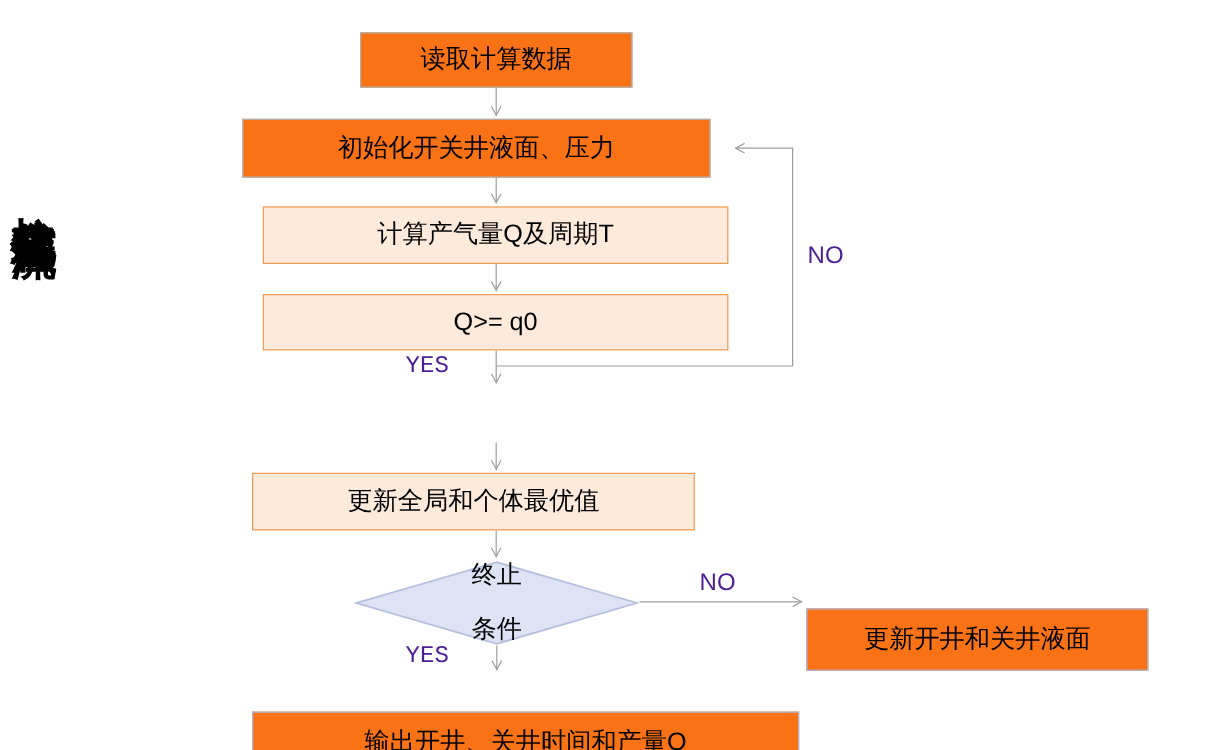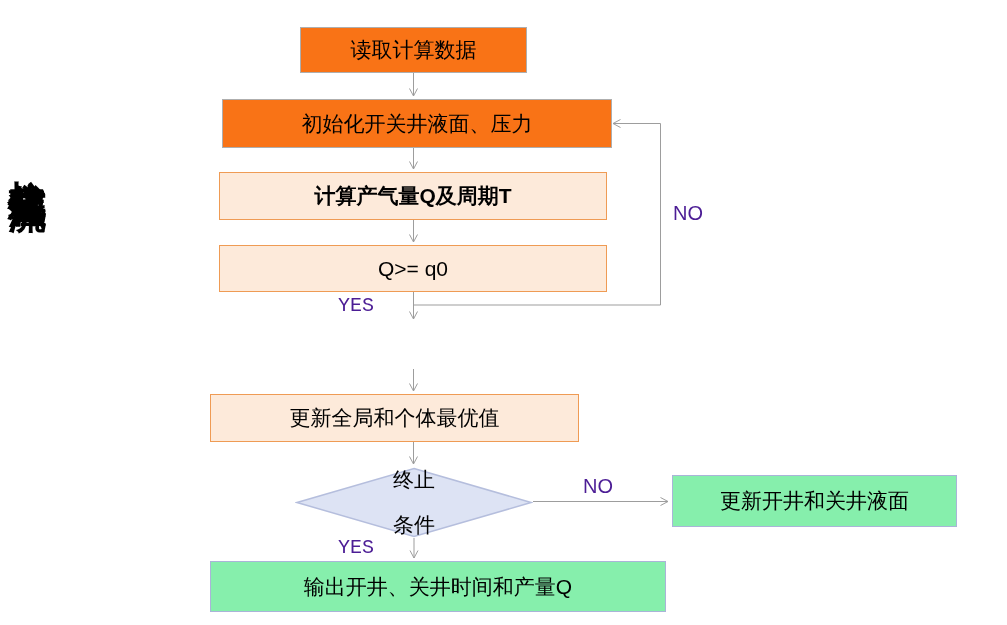--- a/index.html
+++ b/index.html
@@ -55,22 +55,23 @@
   }
   .node.gray {
     background: #f97316;
     border: 1.5px solid #aeaeae;
   }
   .node.orange {
     background: #fdeada;
     border: 1.5px solid #ef9b54;
   }
   .node.blue {
-    background: #86efac;
+    background: #f97316;
     border: 1.5px solid #aab4d8;
+    margin-top: 32px;
   }
   .diamond-wrap {
     position: absolute;
     z-index: 2;
   }
   .diamond-wrap svg { display: block; }
   .diamond-label {
     position: absolute;
     left: 0; top: 0;
     width: 100%; height: 100%;
@@ -112,25 +113,25 @@
     <path d="M413.5,442 L413.5,464" marker-end="url(#arrow)"></path>
     <path d="M414,538 L414,558" marker-end="url(#arrow)"></path>
     <path d="M533,501.5 L668,501.5" marker-end="url(#arrow)"></path>
     <path d="M413.5,305 L660.5,305 L660.5,123.5 L613,123.5" marker-end="url(#arrow)"></path>
   </svg>
 
   <div class="node gray" style="left:300px; top:27px; width:227px; height:46px;">
     <span>读取计算数据</span>
   </div>
 
-  <div class="node gray" style="left:222px; top:99px; width:390px; height:49px;">
+  <div class="node gray" style="left:202px; top:99px; width:390px; height:49px;">
     <span>初始化开关井液面、压力</span>
   </div>
 
-  <div class="node orange" style="left:219px; top:172px; width:388px; height:48px;font-weight:bold;">
+  <div class="node orange" style="left:219px; top:172px; width:388px; height:48px;">
     <span>计算产气量Q及周期T</span>
   </div>
 
   <div class="node orange" style="left:219px; top:245px; width:388px; height:47px;">
     <span>Q&gt;= q0</span>
   </div>
 
 
   <div class="node orange" style="left:210px; top:394px; width:369px; height:48px;">
     <span>更新全局和个体最优值</span>

